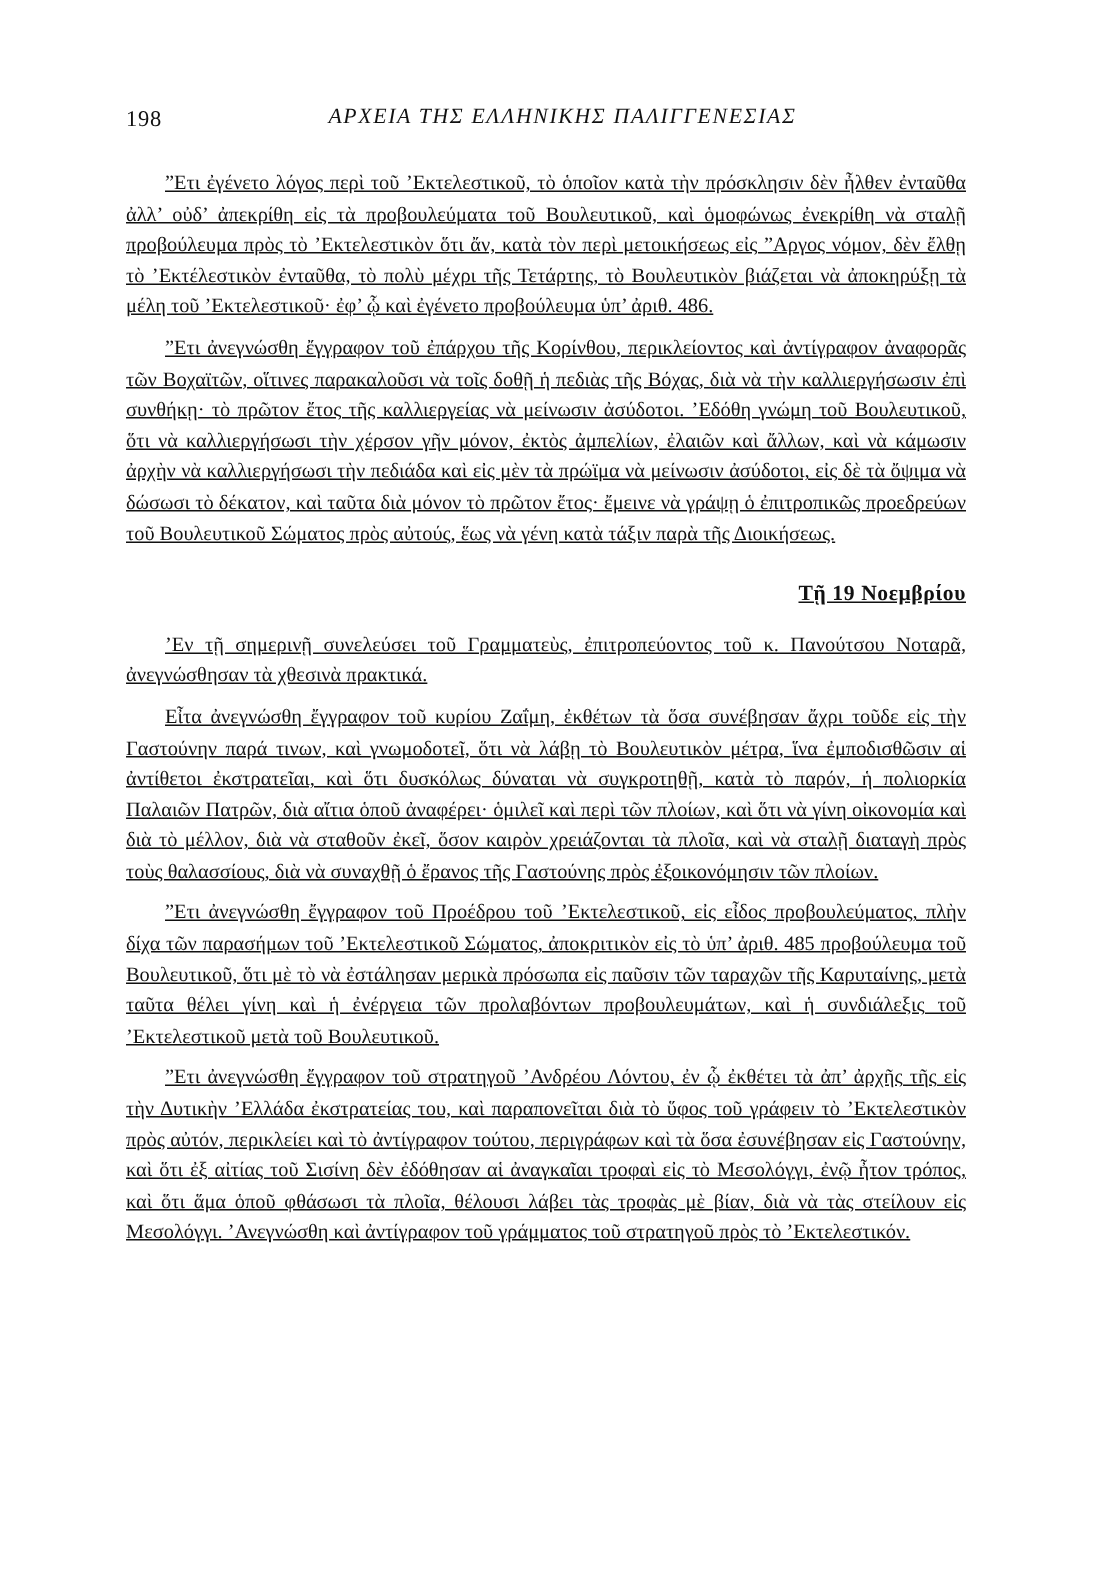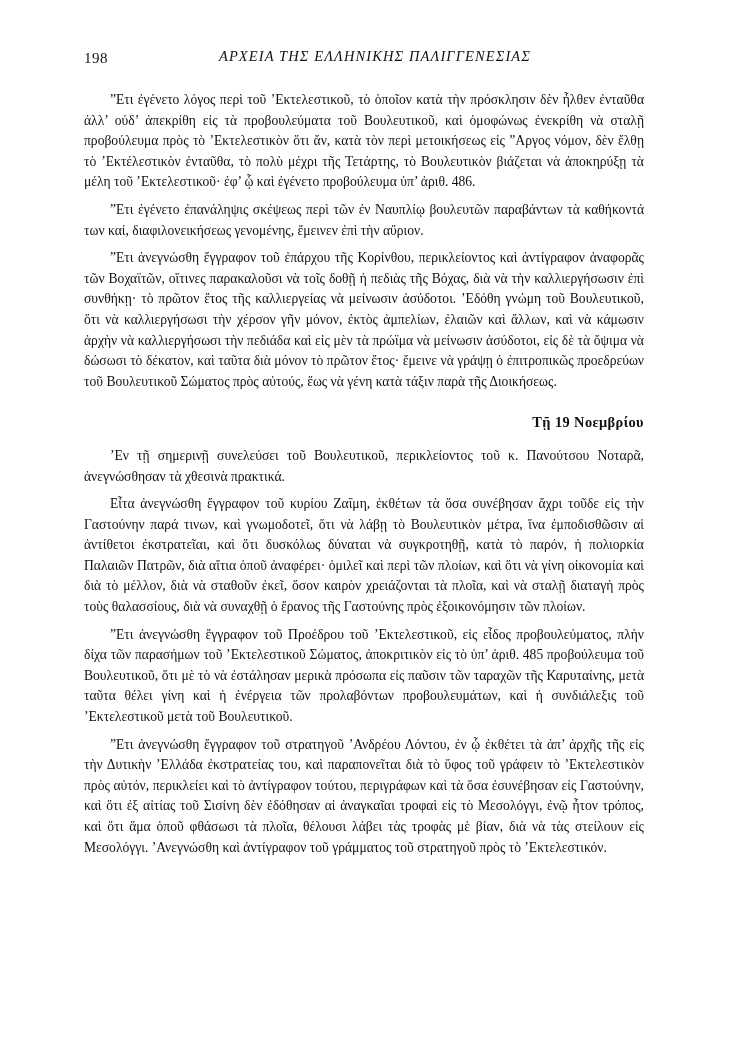--- a/index.html
+++ b/index.html
@@ -12,21 +12,22 @@
     height: 1052px;
     font-family: "Liberation Serif", "DejaVu Serif", serif;
     color: #111111;
     overflow: hidden;
   }
   .page {
     position: relative;
     width: 728px;
     height: 1052px;
     box-sizing: border-box;
-    padding: 48px 84px 0 84px;
+    padding: 70px 84px 0 84px;
+    text-decoration: underline;
   }
   .running-head {
     position: relative;
     height: 26px;
     margin-bottom: 16px;
   }
   .folio {
     position: absolute;
     left: 0;
     top: 2px;
@@ -82,28 +83,27 @@
 
   <div class="running-head">
     <span class="folio">198</span>
     <span class="head-title">ΑΡΧΕΙΑ ΤΗΣ ΕΛΛΗΝΙΚΗΣ ΠΑΛΙΓΓΕΝΕΣΙΑΣ</span>
   </div>
 
   <div class="body-text">
 
     <p class="para">”Ετι ἐγένετο λόγος περὶ τοῦ ’Εκτελεστικοῦ, τὸ ὁποῖον κατὰ τὴν πρόσκλησιν δὲν ἦλθεν ἐνταῦθα ἀλλ’ οὐδ’ ἀπεκρίθη εἰς τὰ προβουλεύματα τοῦ Βουλευτικοῦ, καὶ ὁμοφώνως ἐνεκρίθη νὰ σταλῇ προβούλευμα πρὸς τὸ ’Εκτελεστικὸν ὅτι ἄν, κατὰ τὸν περὶ μετοικήσεως εἰς ”Αργος νόμον, δὲν ἔλθῃ τὸ ’Εκτέλεστικὸν ἐνταῦθα, τὸ πολὺ μέχρι τῆς Τετάρτης, τὸ Βουλευτικὸν βιάζεται νὰ ἀποκηρύξῃ τὰ μέλη τοῦ ’Εκτελεστικοῦ· ἐφ’ ᾧ καὶ ἐγένετο προβούλευμα ὑπ’ ἀριθ. 486.</p>
 
-    <p class="para">”Ετι ἐγένετο ἐπανάληψις σκέψεως περὶ τῶν ἐν Ναυπλίῳ βουλευτῶν παραβάντων τὰ καθήκοντά των καί, διαφιλονεικήσεως γενομένης, ἔμεινεν ἐπὶ τὴν αὔριον.</p>
 
     <p class="para">”Ετι ἀνεγνώσθη ἔγγραφον τοῦ ἐπάρχου τῆς Κορίνθου, περικλείοντος καὶ ἀντίγραφον ἀναφορᾶς τῶν Βοχαϊτῶν, οἵτινες παρακαλοῦσι νὰ τοῖς δοθῇ ἡ πεδιὰς τῆς Βόχας, διὰ νὰ τὴν καλλιεργήσωσιν ἐπὶ συνθήκῃ· τὸ πρῶτον ἔτος τῆς καλλιεργείας νὰ μείνωσιν ἀσύδοτοι. ’Εδόθη γνώμη τοῦ Βουλευτικοῦ, ὅτι νὰ καλλιεργήσωσι τὴν χέρσον γῆν μόνον, ἐκτὸς ἀμπελίων, ἐλαιῶν καὶ ἄλλων, καὶ νὰ κάμωσιν ἀρχὴν νὰ καλλιεργήσωσι τὴν πεδιάδα καὶ εἰς μὲν τὰ πρώϊμα νὰ μείνωσιν ἀσύδοτοι, εἰς δὲ τὰ ὄψιμα νὰ δώσωσι τὸ δέκατον, καὶ ταῦτα διὰ μόνον τὸ πρῶτον ἔτος· ἔμεινε νὰ γράψῃ ὁ ἐπιτροπικῶς προεδρεύων τοῦ Βουλευτικοῦ Σώματος πρὸς αὐτούς, ἕως νὰ γένη κατὰ τάξιν παρὰ τῆς Διοικήσεως.</p>
 
 
     <div class="section-heading">Τῇ 19 Νοεμβρίου</div>
 
-    <p class="para">’Εν τῇ σημερινῇ συνελεύσει τοῦ Βουλευτικοῦ, περικλείοντος τοῦ κ. Πανούτσου Νοταρᾶ, ἀνεγνώσθησαν τὰ χθεσινὰ πρακτικά.</p>
+    <p class="para">’Εν τῇ σημερινῇ συνελεύσει τοῦ Γραμματεὺς, ἐπιτροπεύοντος τοῦ κ. Πανούτσου Νοταρᾶ, ἀνεγνώσθησαν τὰ χθεσινὰ πρακτικά.</p>
 
     <p class="para spacer-top">Εἶτα ἀνεγνώσθη ἔγγραφον τοῦ κυρίου Ζαΐμη, ἐκθέτων τὰ ὅσα συνέβησαν ἄχρι τοῦδε εἰς τὴν Γαστούνην παρά τινων, καὶ γνωμοδοτεῖ, ὅτι νὰ λάβῃ τὸ Βουλευτικὸν μέτρα, ἵνα ἐμποδισθῶσιν αἱ ἀντίθετοι ἐκστρατεῖαι, καὶ ὅτι δυσκόλως δύναται νὰ συγκροτηθῇ, κατὰ τὸ παρόν, ἡ πολιορκία Παλαιῶν Πατρῶν, διὰ αἴτια ὁποῦ ἀναφέρει· ὁμιλεῖ καὶ περὶ τῶν πλοίων, καὶ ὅτι νὰ γίνη οἰκονομία καὶ διὰ τὸ μέλλον, διὰ νὰ σταθοῦν ἐκεῖ, ὅσον καιρὸν χρειάζονται τὰ πλοῖα, καὶ νὰ σταλῇ διαταγὴ πρὸς τοὺς θαλασσίους, διὰ νὰ συναχθῇ ὁ ἔρανος τῆς Γαστούνης πρὸς ἐξοικονόμησιν τῶν πλοίων.</p>
 
     <p class="para spacer-top">”Ετι ἀνεγνώσθη ἔγγραφον τοῦ Προέδρου τοῦ ’Εκτελεστικοῦ, εἰς εἶδος προβουλεύματος, πλὴν δίχα τῶν παρασήμων τοῦ ’Εκτελεστικοῦ Σώματος, ἀποκριτικὸν εἰς τὸ ὑπ’ ἀριθ. 485 προβούλευμα τοῦ Βουλευτικοῦ, ὅτι μὲ τὸ νὰ ἐστάλησαν μερικὰ πρόσωπα εἰς παῦσιν τῶν ταραχῶν τῆς Καρυταίνης, μετὰ ταῦτα θέλει γίνη καὶ ἡ ἐνέργεια τῶν προλαβόντων προβουλευμάτων, καὶ ἡ συνδιάλεξις τοῦ ’Εκτελεστικοῦ μετὰ τοῦ Βουλευτικοῦ.</p>
 
     <p class="para spacer-top">”Ετι ἀνεγνώσθη ἔγγραφον τοῦ στρατηγοῦ ’Ανδρέου Λόντου, ἐν ᾧ ἐκθέτει τὰ ἀπ’ ἀρχῆς τῆς εἰς τὴν Δυτικὴν ’Ελλάδα ἐκστρατείας του, καὶ παραπονεῖται διὰ τὸ ὕφος τοῦ γράφειν τὸ ’Εκτελεστικὸν πρὸς αὐτόν, περικλείει καὶ τὸ ἀντίγραφον τούτου, περιγράφων καὶ τὰ ὅσα ἐσυνέβησαν εἰς Γαστούνην, καὶ ὅτι ἐξ αἰτίας τοῦ Σισίνη δὲν ἐδόθησαν αἱ ἀναγκαῖαι τροφαὶ εἰς τὸ Μεσολόγγι, ἐνῷ ἦτον τρόπος, καὶ ὅτι ἅμα ὁποῦ φθάσωσι τὰ πλοῖα, θέλουσι λάβει τὰς τροφὰς μὲ βίαν, διὰ νὰ τὰς στείλουν εἰς Μεσολόγγι. ’Ανεγνώσθη καὶ ἀντίγραφον τοῦ γράμματος τοῦ στρατηγοῦ πρὸς τὸ ’Εκτελεστικόν.</p>
 
   </div>
 </div>
 

